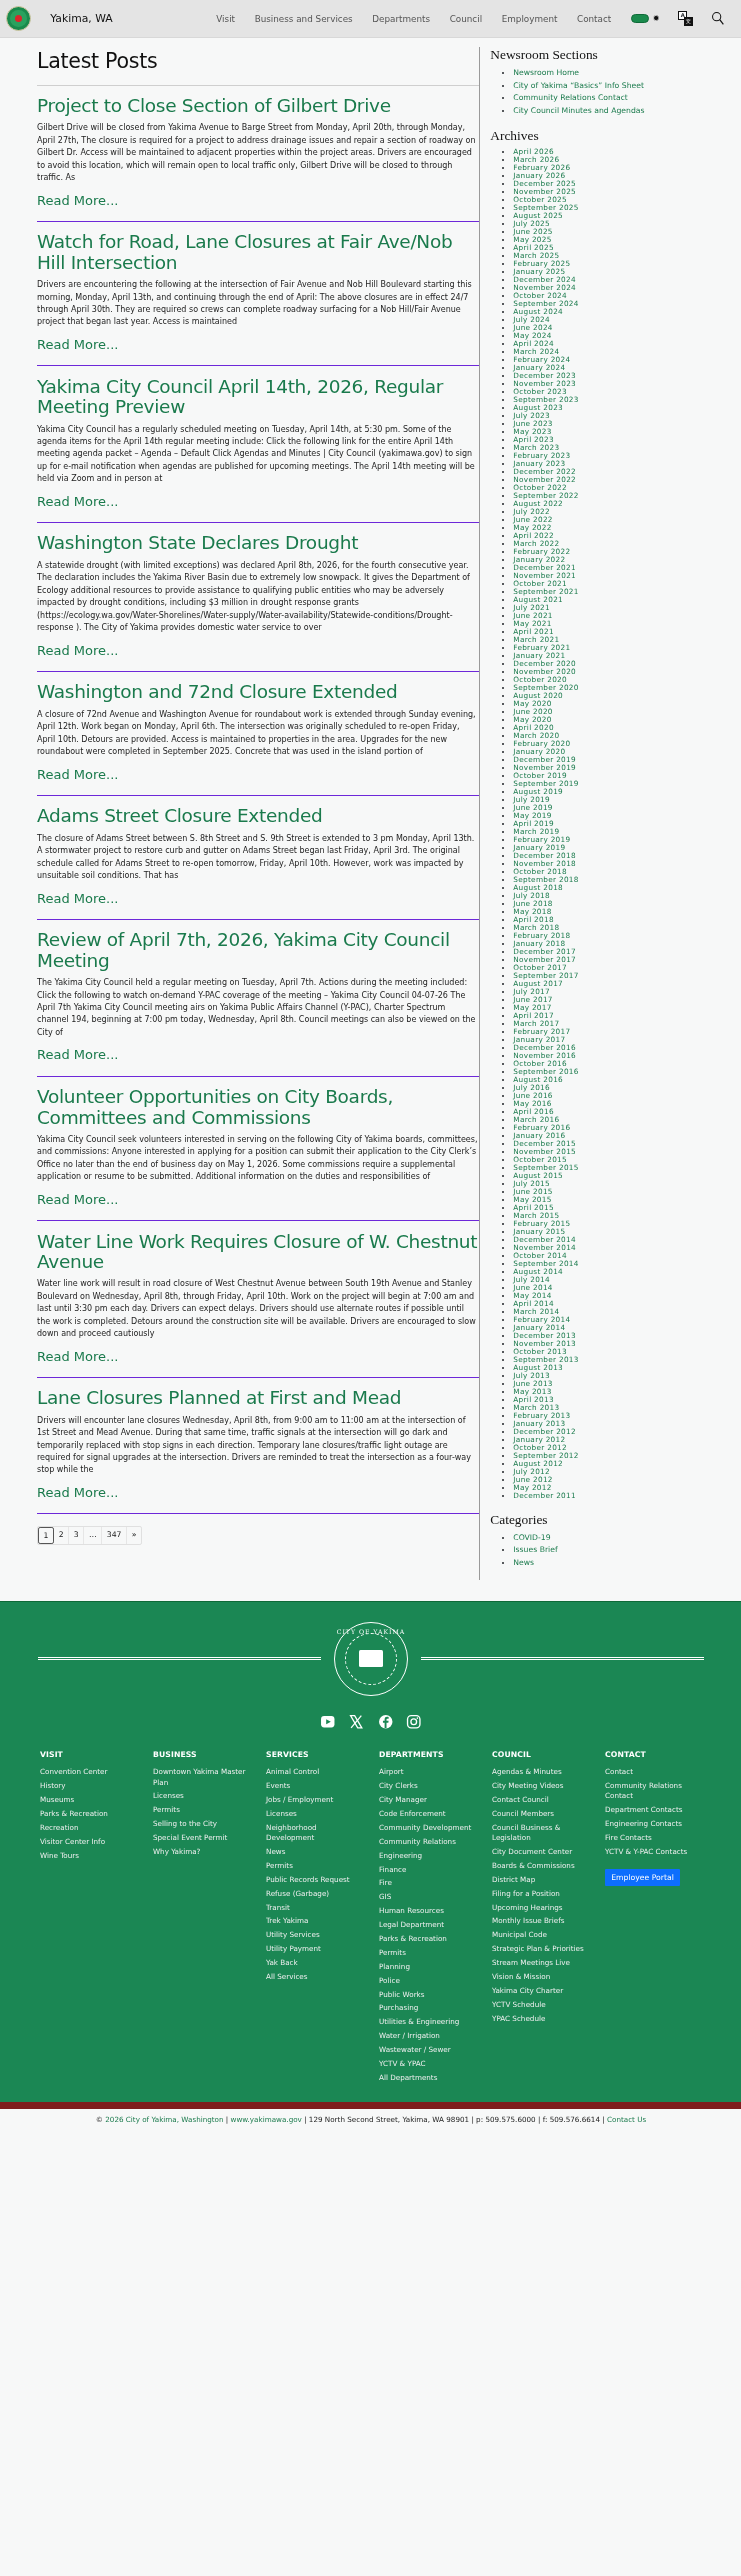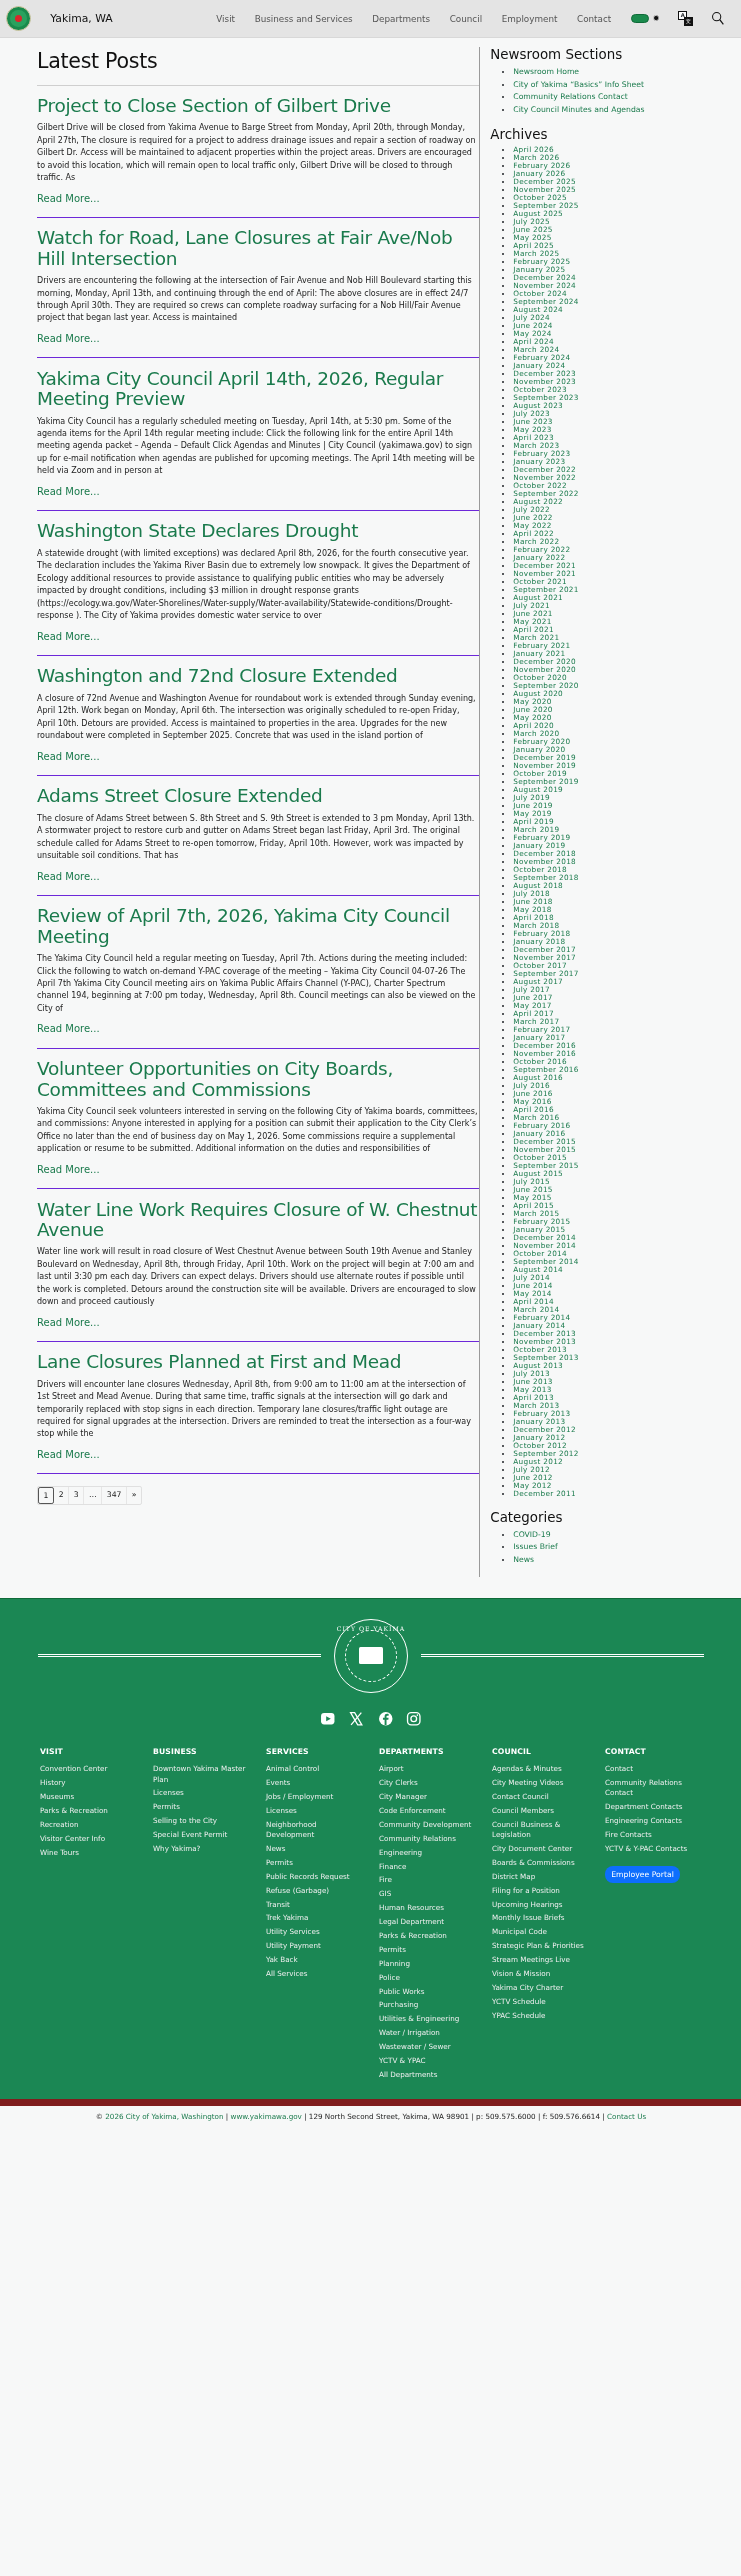--- a/index.html
+++ b/index.html
@@ -48,49 +48,49 @@
   
   .layout { display: flex; padding: 0 0 0 0; }
   .main-col { width: 479px; padding: 0 0 0 37px; }
   .side-col { width: 263px; border-left: 0.5px solid #9a9a9a; margin-top: 9.3px; padding-left: 10.3px; }
 
   .page-title { font-size: 20.6px; font-weight: normal; margin: 11.3px 0 11.3px 0; color: #111; letter-spacing: -0.3px; }
   .rule { border: 0; border-top: 1px solid #cfcfcf; margin: 0; width: 442px; }
   .post { width: 442px; padding: 10.3px 0 10.3px 0; border-bottom: 1px solid #6d28d9; }
   .post-title { font-size: 18.5px; font-weight: normal; color: #1a7a4c; margin: 0 0 6.2px 0; line-height: 1.1; letter-spacing: -0.3px; }
   .post-excerpt { font-size: 8px; line-height: 12.4px; margin: 0 0 8.2px 0; color: #222; }
-  .read-more { font-size: 10px; color: #1a7a4c; display:inline-block; margin-bottom: 3.1px; }
+  .read-more { font-size: 13px; color: #1a7a4c; display:inline-block; margin-bottom: 3.1px; }
 
   .pagination { display: inline-flex; margin: 11.3px 0 20.6px 0; border: 0.5px solid #e0e0e0; border-radius: 2.1px; }
   .pagination span { padding: 3.1px 4.6px; font-size: 7.7px; border-right: 0.5px solid #e6e6e6; color: #222; }
   .pagination span:last-child { border-right: 0; }
   .pagination .current { border: 0.5px solid #555; border-radius: 2.1px; }
 
-  .side-heading { font-size: 13.4px; font-weight: normal; margin: 0 0 4.1px 0; color: #111; }
+  .side-heading { font-size: 13.4px; font-weight: normal; margin: 0 0 4.1px 0; color: #111; font-family: Liberation Serif, serif; }
   .side-list { margin: 0 0 11.3px 0; padding-left: 23px; }
   .side-list li { font-size: 7.7px; line-height: 12.4px; }
   .archive-list li { font-size: 7.3px; line-height: 8px; letter-spacing: 0.3px; }
 
   
   .site-footer { background: #1b8754; color: #fff; margin-top: 20.6px; border-top: 1.5px solid #0f6a38; }
   .tagline { text-align: center; font-family: "DejaVu Serif", serif; font-style: italic; font-size: 19.6px; padding-top: 23px; letter-spacing: -0.5px; }
   .seal-row { display: flex; align-items: center; justify-content: center; margin-top: 19.6px; }
   .seal-line { width: 283px; height: 3.1px; border-top: 1px solid #fff; border-bottom: 1px solid #fff; }
   .seal { width: 74px; height: 74px; border-radius: 50%; border: 1px solid #fff; margin: 0 13.4px; display:flex; align-items:center; justify-content:center; font-family:"DejaVu Serif",serif; font-size:6.2px; position:relative; }
   .seal .ring { width: 52px; height: 52px; border-radius: 50%; border: 0.5px dashed #fff; display:flex; align-items:center; justify-content:center; }
   .seal .wa { width: 24px; height: 16.5px; background: #fff; border-radius: 1.5px; }
   .seal .txt { position:absolute; top:5.2px; left:0; right:0; text-align:center; letter-spacing:1px; }
   .social { display:flex; justify-content:center; gap: 10.3px; margin-top: 16.5px; }
   .social .ic { width: 18.5px; height: 18.5px; display:flex; align-items:center; justify-content:center; }
   .footer-cols { display: flex; padding: 19.6px 0 0 40px; }
   .fcol { width: 113px; }
   .fcol h4 { margin: 0 0 8.2px 0; font-size: 7.7px; font-weight: bold; letter-spacing: 0.1px; }
   .fcol ul { list-style: none; margin: 0; padding: 0; }
   .fcol li { font-size: 7.2px; line-height: 10.3px; margin-bottom: 3.6px; color: #f0f0f0; width: 93px; }
-  .emp-portal { display:inline-block; margin-top: 8.2px; background: #0d6efd; color: #fff; font-size: 7.7px; padding: 4.1px 6.2px; border-radius: 8px; }
+  .emp-portal { display:inline-block; margin-top: 8.2px; background: #0d6efd; color: #fff; font-size: 7.7px; padding: 4.1px 6.2px; border-radius: 1px; }
   .footer-pad { height: 15.5px; }
   .copyright { background: #f7f8f8; text-align: center; font-size: 7.2px; padding: 6.2px 0 18.5px 0; border-top: 7px solid #7f1d1d; color: #222; }
   .copyright a { color: #1a7a4c; }
 </style>
 </head>
 <body>
 
 <header class="site-header">
   <div class="brand">
     <div class="brand-logo">

